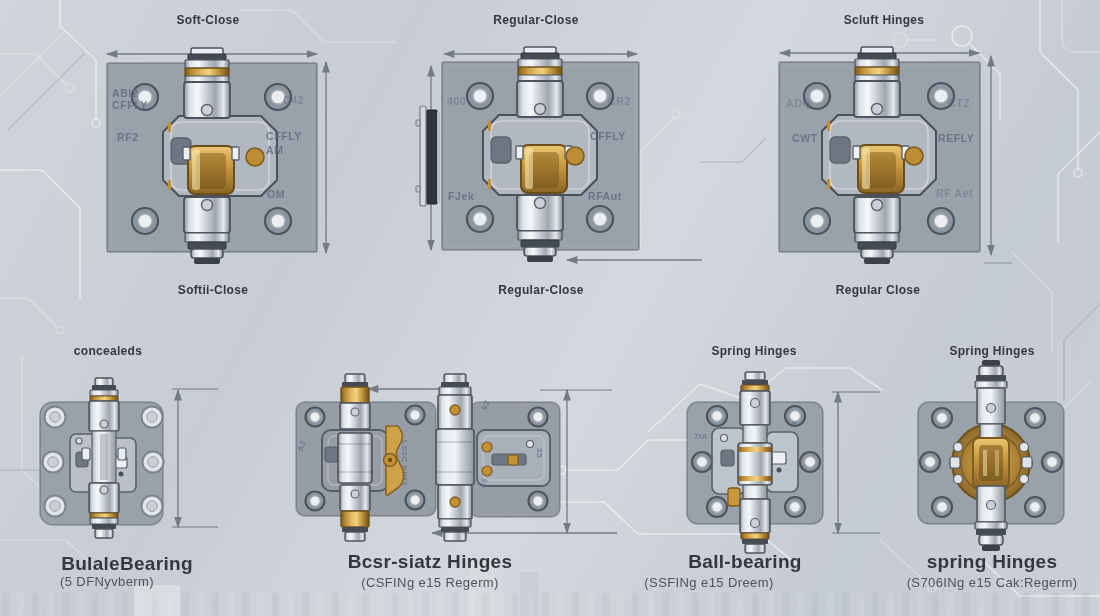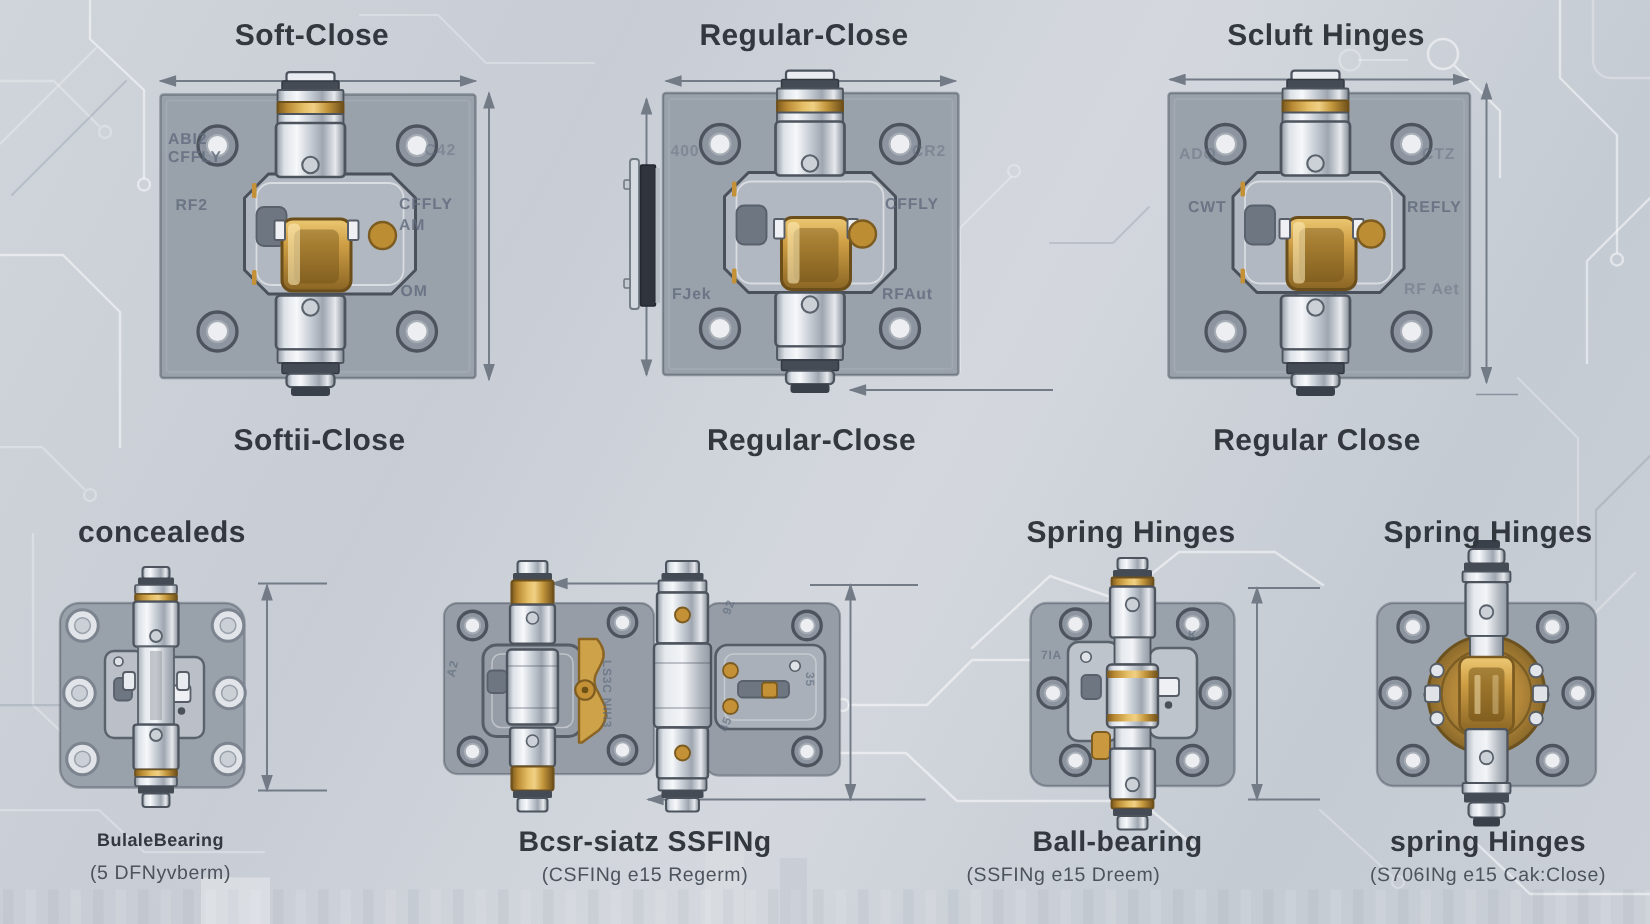--- a/index.html
+++ b/index.html
@@ -4,24 +4,24 @@
 <style>
   html,body{margin:0;padding:0;background:#9aa0a8;}
   .stage{
     position:relative;width:1100px;height:616px;overflow:hidden;
     background:linear-gradient(118deg,#d0d5db 0%,#c8cdd5 30%,#d4d8de 55%,#c5cbd3 80%,#cbd0d7 100%);
     font-family:"Liberation Sans", sans-serif;
   }
   #gfx{position:absolute;left:0;top:0;}
   .t{
     position:absolute;transform:translateX(-50%);
-    font-size:20px;font-weight:700;color:#33383f;letter-spacing:.3px;white-space:nowrap;
+    font-size:12px;font-weight:700;color:#33383f;letter-spacing:.3px;white-space:nowrap;
   }
   .cap2{font-size:19px;}
-  .cap3{font-size:12px;}
+  .cap3{font-size:19px;margin-left:20px;}
   .sub{
     position:absolute;transform:translateX(-50%);
     font-size:13px;font-weight:400;color:#4d535c;letter-spacing:.4px;white-space:nowrap;
   }
   .pl{
     position:absolute;font-size:10.5px;font-weight:700;letter-spacing:.6px;
     color:rgba(96,107,124,.82);white-space:nowrap;
   }
   .pl.dim{opacity:.55;}
   .mk{
@@ -516,26 +516,26 @@
   <span class="t" style="left:108px;top:344px">concealeds</span>
   <span class="t" style="left:754px;top:344px">Spring Hinges</span>
   <span class="t" style="left:992px;top:344px">Spring Hinges</span>
 
   <span class="t" style="left:213px;top:283px">Softii-Close</span>
   <span class="t" style="left:541px;top:283px">Regular-Close</span>
   <span class="t" style="left:878px;top:283px">Regular Close</span>
 
   <span class="t cap3" style="left:107px;top:553px">BulaleBearing</span>
   <span class="sub" style="left:107px;top:574px">(5 DFNyvberm)</span>
-  <span class="t cap2" style="left:430px;top:551px">Bcsr-siatz SSFINg</span>
+  <span class="t cap2" style="left:430px;top:551px">Bcsr-siatz Hinges</span>
   <span class="sub" style="left:430px;top:575px">(CSFINg e15 Regerm)</span>
   <span class="t cap2" style="left:745px;top:551px">Ball-bearing</span>
   <span class="sub" style="left:709px;top:575px">(SSFINg e15 Dreem)</span>
   <span class="t cap2" style="left:992px;top:551px">spring Hinges</span>
-  <span class="sub" style="left:992px;top:575px">(S706INg e15 Cak:Close)</span>
+  <span class="sub" style="left:992px;top:575px">(S706INg e15 Cak:Regerm)</span>
 
   <span class="pl" style="left:112px;top:87px">ABI2</span>
   <span class="pl" style="left:112px;top:99px">CFFLY</span>
   <span class="pl dim" style="left:283px;top:94px">C42</span>
   <span class="pl" style="left:117px;top:131px">RF2</span>
   <span class="pl" style="left:266px;top:130px">CFFLY</span>
   <span class="pl" style="left:266px;top:144px">AM</span>
   <span class="pl" style="left:267px;top:188px">OM</span>
 
   <span class="pl dim" style="left:447px;top:95px">400</span>

